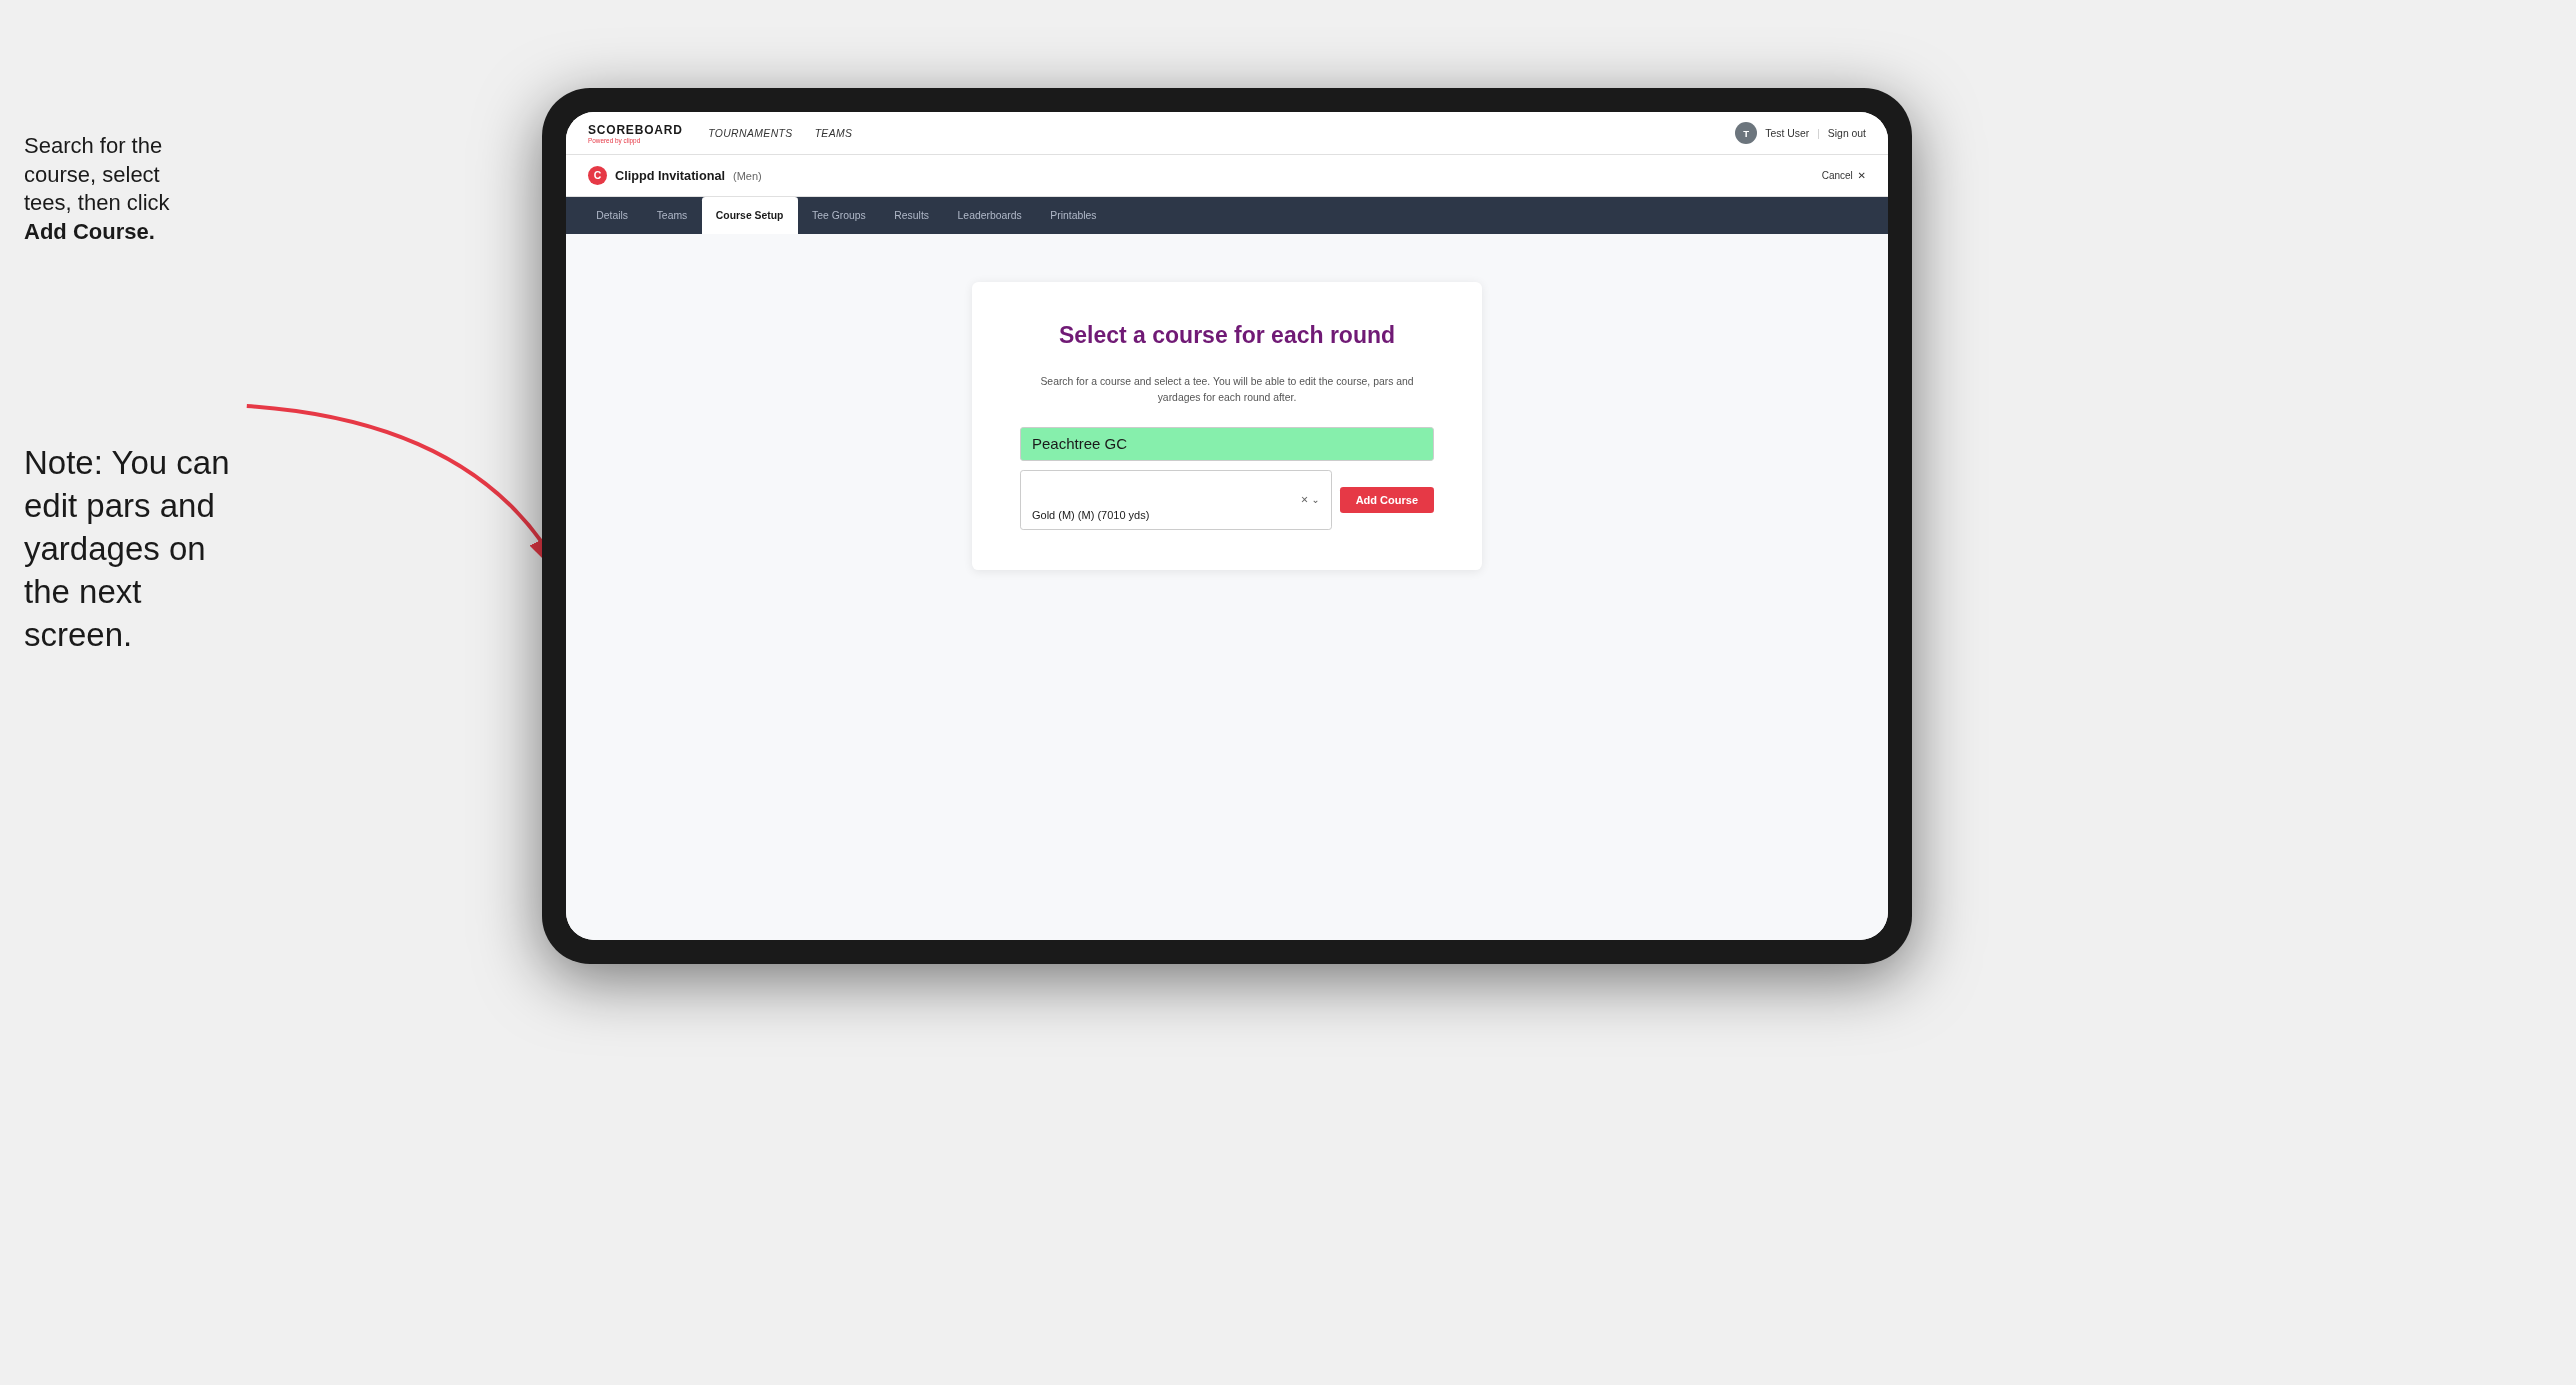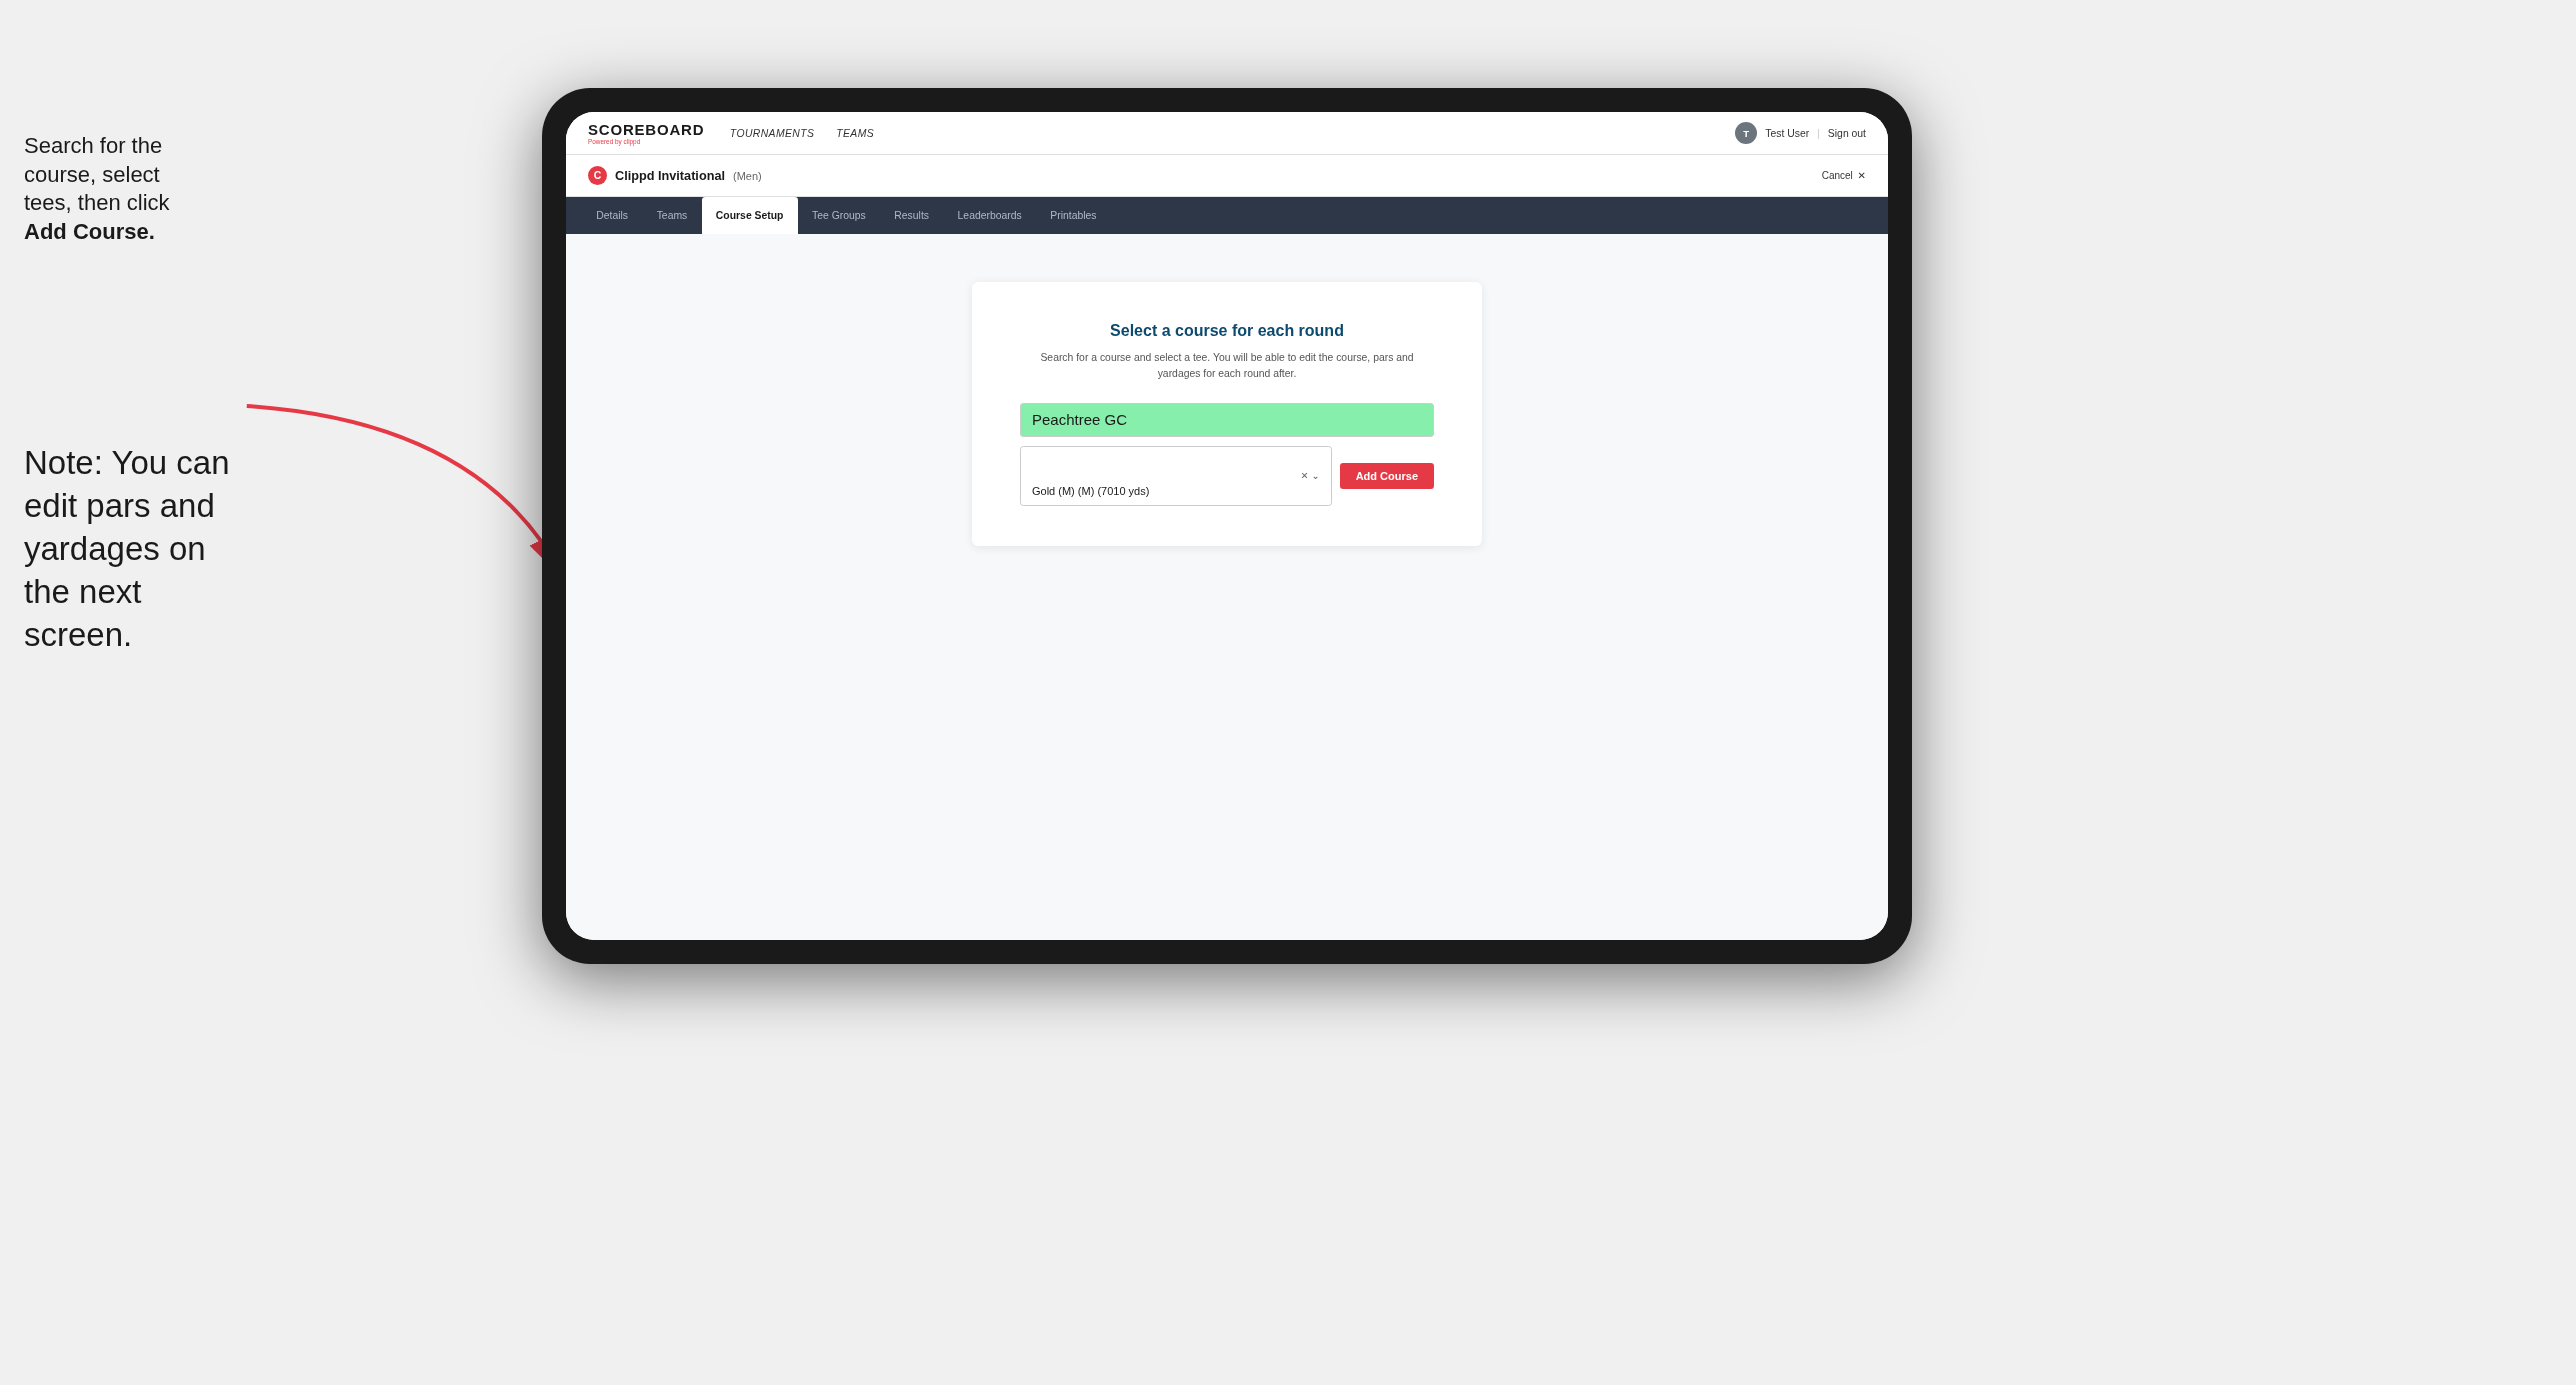--- a/index.html
+++ b/index.html
@@ -77,21 +77,21 @@
       padding: 0 22px;
       height: 43px;
       flex-shrink: 0;
     }
     .logo-area {
       display: flex;
       flex-direction: column;
       margin-right: 25.5px;
     }
     .logo-text {
-      font-size: 15px;
+      font-size: 12px;
       font-weight: 900;
       color: #1a1a1a;
       letter-spacing: 0.8px;
       text-transform: uppercase;
     }
     .logo-sub {
       font-size: 6.4px;
       color: #e63946;
     }
     .nav-links {
@@ -221,24 +221,24 @@
     
     .course-card {
       background: #ffffff;
       border-radius: 6.4px;
       padding: 40px 48px;
       width: 510px;
       box-shadow: 0 1.6px 9.6px rgba(0,0,0,0.08);
       text-align: center;
     }
     .course-card-title {
-      font-size: 16px;
-      font-weight: 600;
-      color: #0c4a6e;
-      margin-bottom: 10px;
+      font-size: 23px;
+      font-weight: 600;
+      color: #701a75;
+      margin-bottom: 25px;
     }
     .course-card-desc {
       font-size: 10.4px;
       color: #555;
       line-height: 1.5;
       margin-bottom: 22px;
     }
     .course-search-input {
       width: 100%;
       border: 0.8px solid #ccc;

